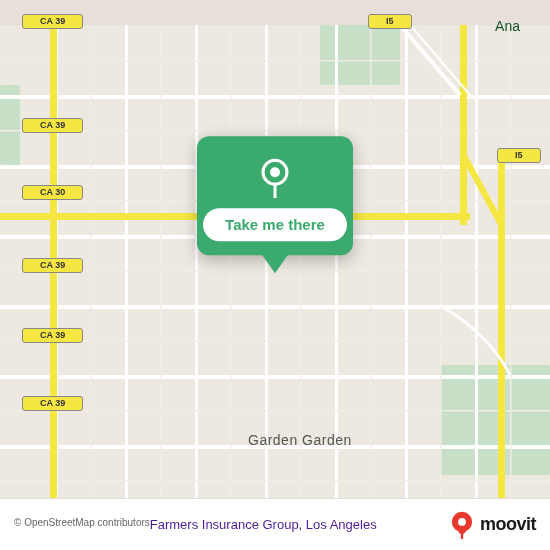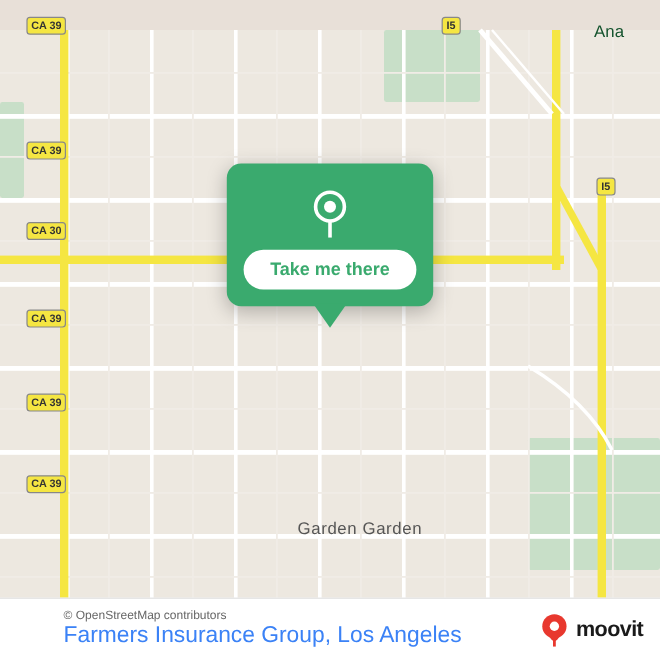--- a/index.html
+++ b/index.html
@@ -25,21 +25,21 @@
       top: 0; left: 0;
       width: 100%; height: 100%;
     }
 
     
     .popup-card {
       position: absolute;
       left: 50%;
       top: 50%;
       transform: translate(-50%, -62%);
-      width: 172px;
+      width: 156px;
       background: #3aaa6e;
       border-radius: 12px;
       display: flex;
       flex-direction: column;
       align-items: center;
       padding: 18px 16px 14px;
       box-shadow: 0 4px 16px rgba(0,0,0,0.25);
       z-index: 10;
     }
 
@@ -85,33 +85,32 @@
       display: flex;
       align-items: center;
       justify-content: space-between;
       padding: 0 14px;
       z-index: 20;
       border-top: 1px solid #e0e0e0;
     }
 
     .bottom-bar-left {
       display: flex;
-      flex-direction: column;
-      margin-left: 39px;
+      flex-direction: row;
     }
 
     .attribution-text {
       font-size: 10px;
       color: #666;
     }
 
     .location-name {
-      font-size: 19px;
+      font-size: 13px;
       font-weight: 500;
-      color: #3b82f6;
+      color: #4c1d95;
     }
 
     .moovit-logo {
       display: flex;
       align-items: center;
       gap: 4px;
     }
 
     .moovit-pin {
       width: 28px;
@@ -127,21 +126,21 @@
 
     
     .hwy-badge {
       position: absolute;
       background: #f5e642;
       border: 1.5px solid #888;
       border-radius: 3px;
       font-size: 9px;
       font-weight: bold;
       color: #333;
-      padding: 1px 3px;
+      padding: 1px 17px;
       z-index: 5;
       line-height: 1.2;
     }
 
     
     .city-label {
       position: absolute;
       font-size: 14px;
       font-weight: 500;
       color: #555;

